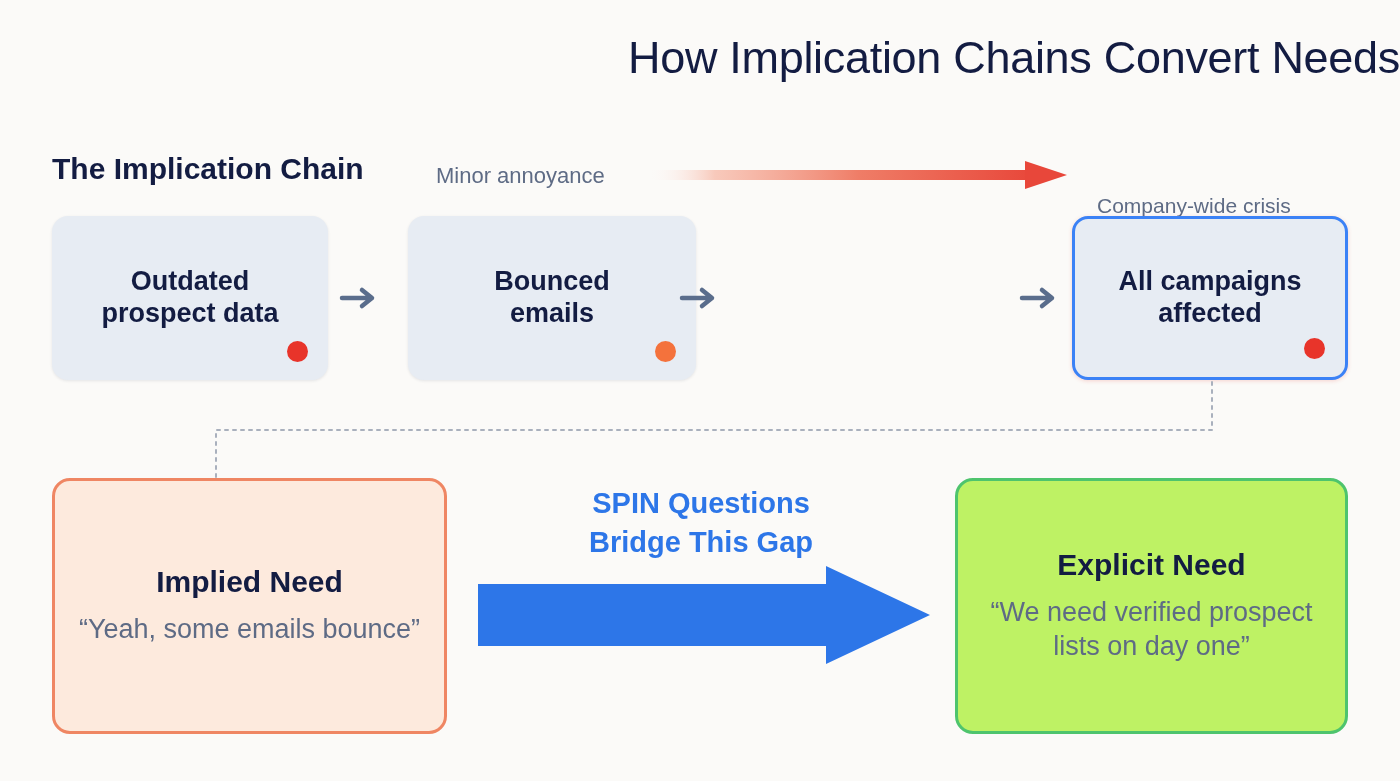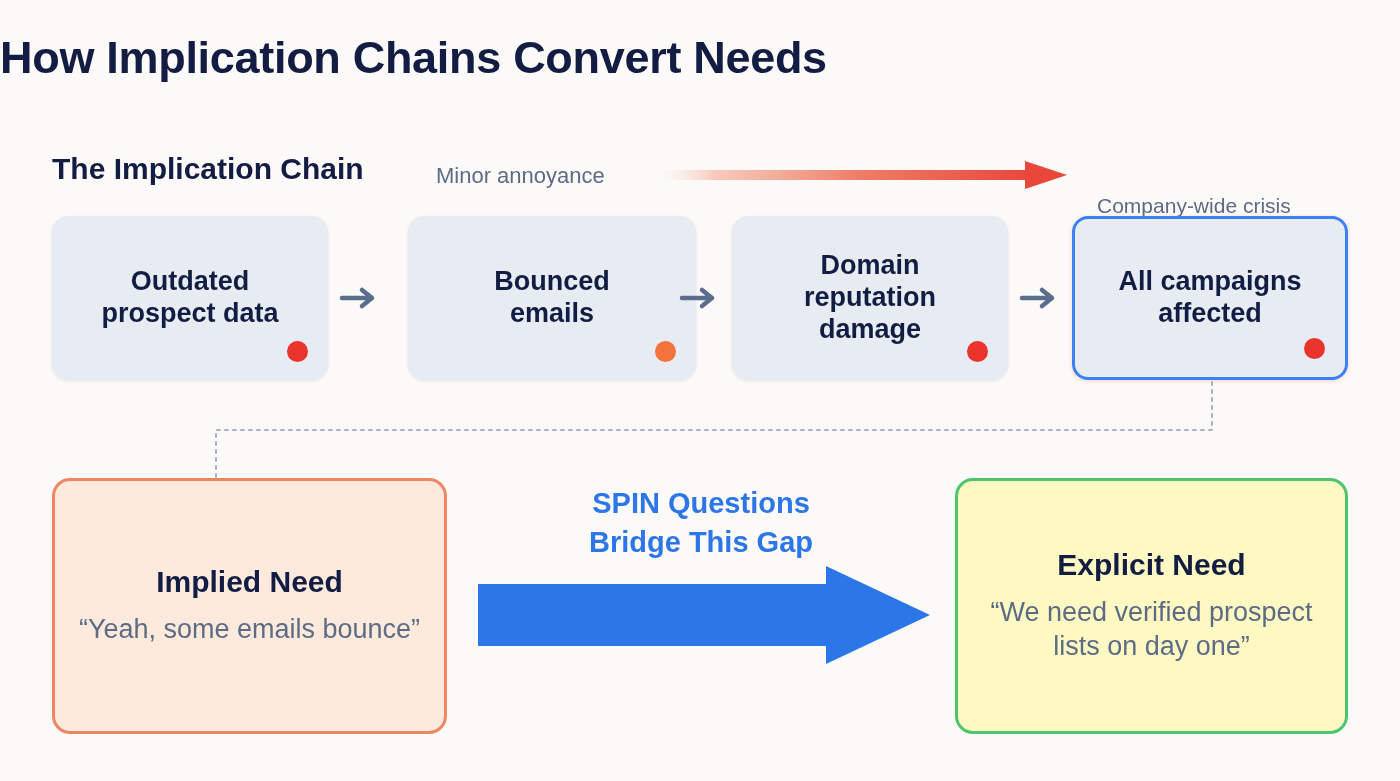--- a/index.html
+++ b/index.html
@@ -20,23 +20,23 @@
     width: 1400px;
     height: 781px;
   }
 
   
   .page-title {
     position: absolute;
     left: 0;
     top: 32px;
     width: 1400px;
-    text-align: left;
+    text-align: right;
     font-size: 45px;
-    font-weight: bold;
+    font-weight: normal;
     color: #131c42;
     letter-spacing: -0.3px;
   }
 
   
   .section-head {
     position: absolute;
     left: 52px;
     top: 152px;
     font-size: 30px;
@@ -139,21 +139,21 @@
   }
   .need-box.implied {
     left: 52px;
     width: 395px;
     background: #fdeadd;
     border: 3px solid #ef8663;
   }
   .need-box.explicit {
     left: 955px;
     width: 393px;
-    background: #fef9c3;
+    background: #bef264;
     border: 3px solid #4ec46d;
   }
   .need-title {
     font-size: 30px;
     font-weight: bold;
     color: #131c42;
     margin-bottom: 14px;
     text-align: center;
   }
   .need-quote {
@@ -224,26 +224,20 @@
     <div class="chain-box" style="left:356px;width:288px;">
       <div class="label">Bounced
 emails</div>
       <span class="sev-dot" style="background:#f4723c;"></span>
     </div>
 
     <svg class="chain-arrow" style="left:626px;" viewBox="0 0 44 28">
       <path d="M4 14 H33 M24 6 L34 14 L24 22" fill="none" stroke="#5a6d8c" stroke-width="4.5" stroke-linecap="round" stroke-linejoin="round"></path>
     </svg>
 
-    <div class="chain-box" style="left:680px;width:276px;">
-      <div class="label">Domain
-reputation
-damage</div>
-      <span class="sev-dot" style="background:#e8342a;"></span>
-    </div>
 
     <svg class="chain-arrow" style="left:966px;" viewBox="0 0 44 28">
       <path d="M4 14 H33 M24 6 L34 14 L24 22" fill="none" stroke="#5a6d8c" stroke-width="4.5" stroke-linecap="round" stroke-linejoin="round"></path>
     </svg>
 
     <div class="chain-box highlight" style="left:1020px;width:276px;">
       <div class="label">All campaigns
 affected</div>
       <span class="sev-dot" style="background:#e8342a;"></span>
     </div>

